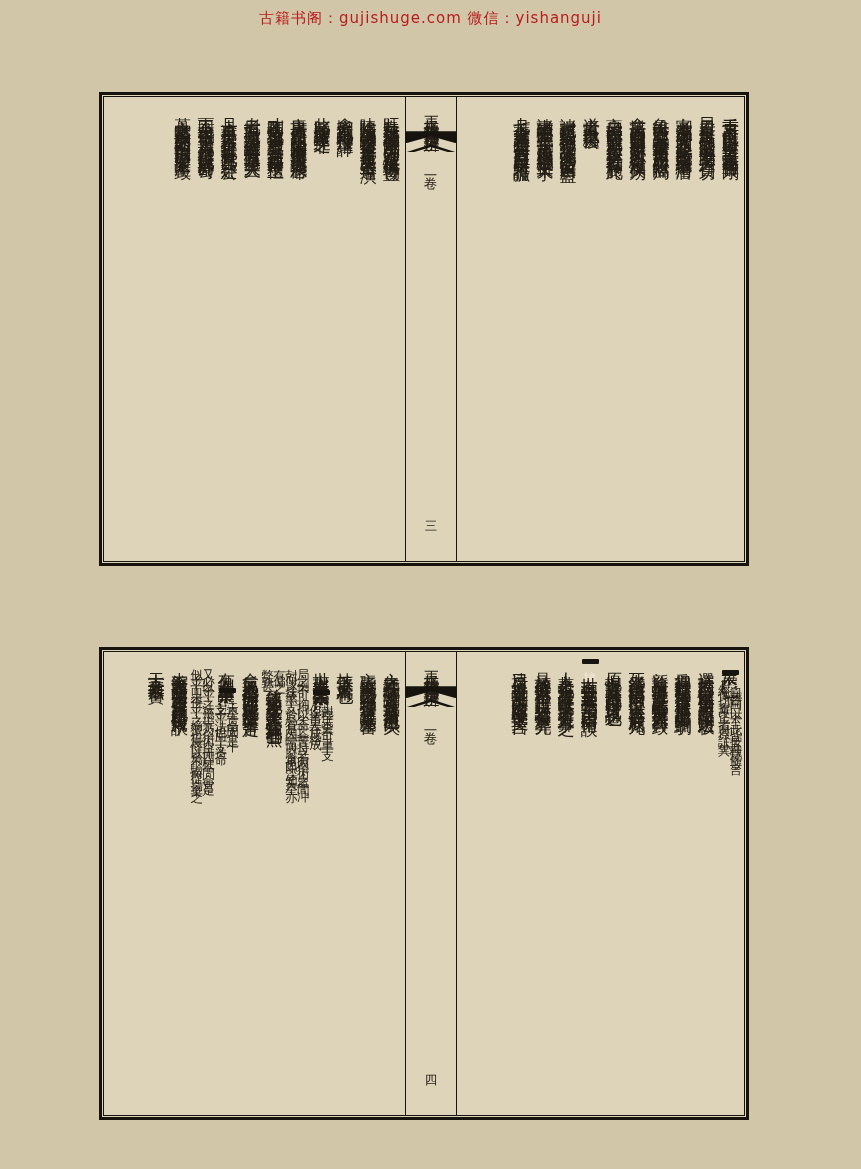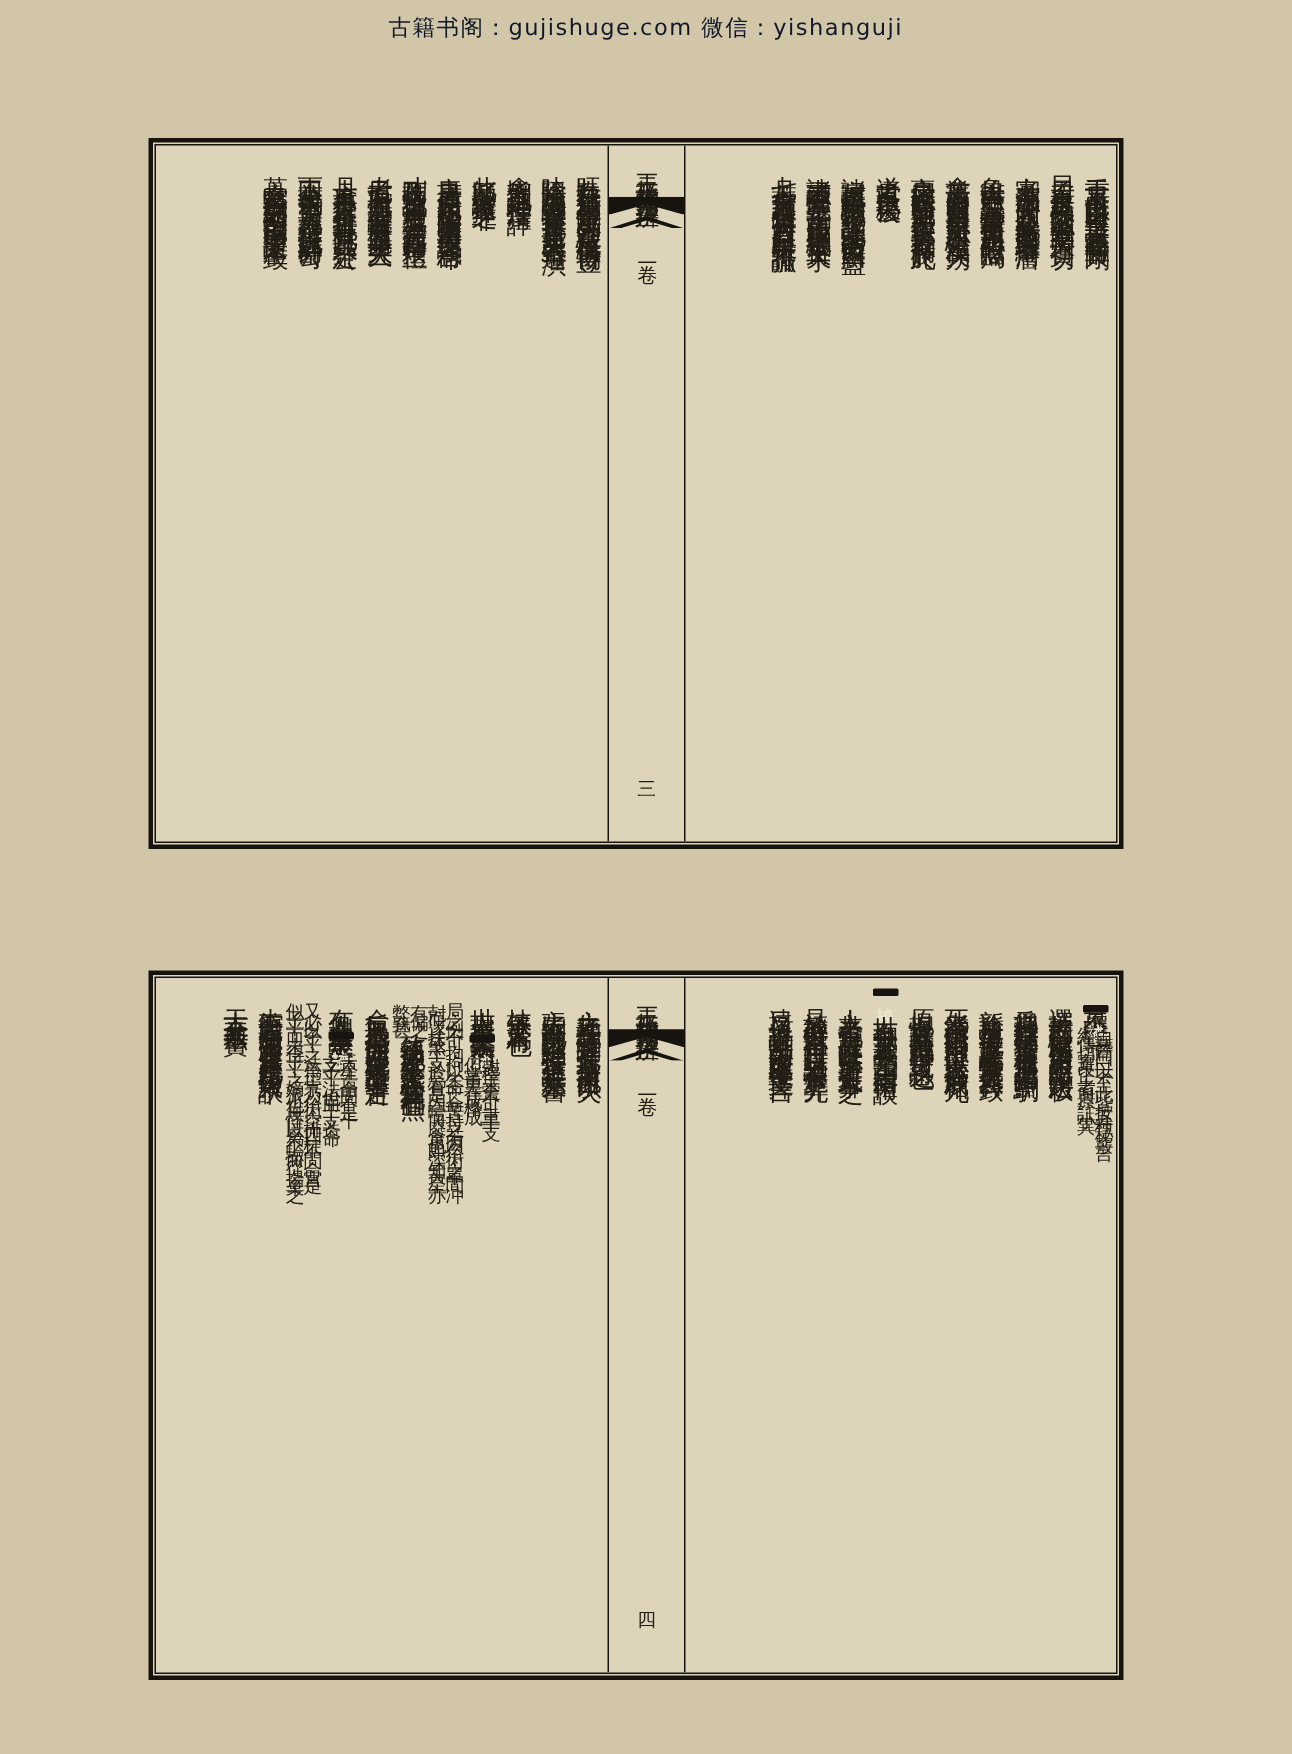--- a/index.html
+++ b/index.html
@@ -4,21 +4,21 @@
 <style>
   html,body{margin:0;padding:0;}
   body{
     width:861px;height:1169px;position:relative;
     background:#d2c6a8;
     font-family:"DejaVu Sans",sans-serif;
     color:#221d15;
   }
   .header{
     position:absolute;top:9px;left:0;width:100%;
-    text-align:center;font-size:15px;letter-spacing:1px;color:#0f172a;
+    text-align:center;font-size:15px;letter-spacing:1px;color:#b91c1c;
   }
   .frame{
     position:absolute;left:99px;width:650px;
     background:#ded4b9;border:3px solid #171410;box-sizing:border-box;
   }
   #frame0{top:92px;height:474px;}
   #frame1{top:647px;height:473px;}
   .inner{
     position:absolute;inset:1px;border:1px solid #171410;
     display:flex;overflow:hidden;background:#ded4b9;

